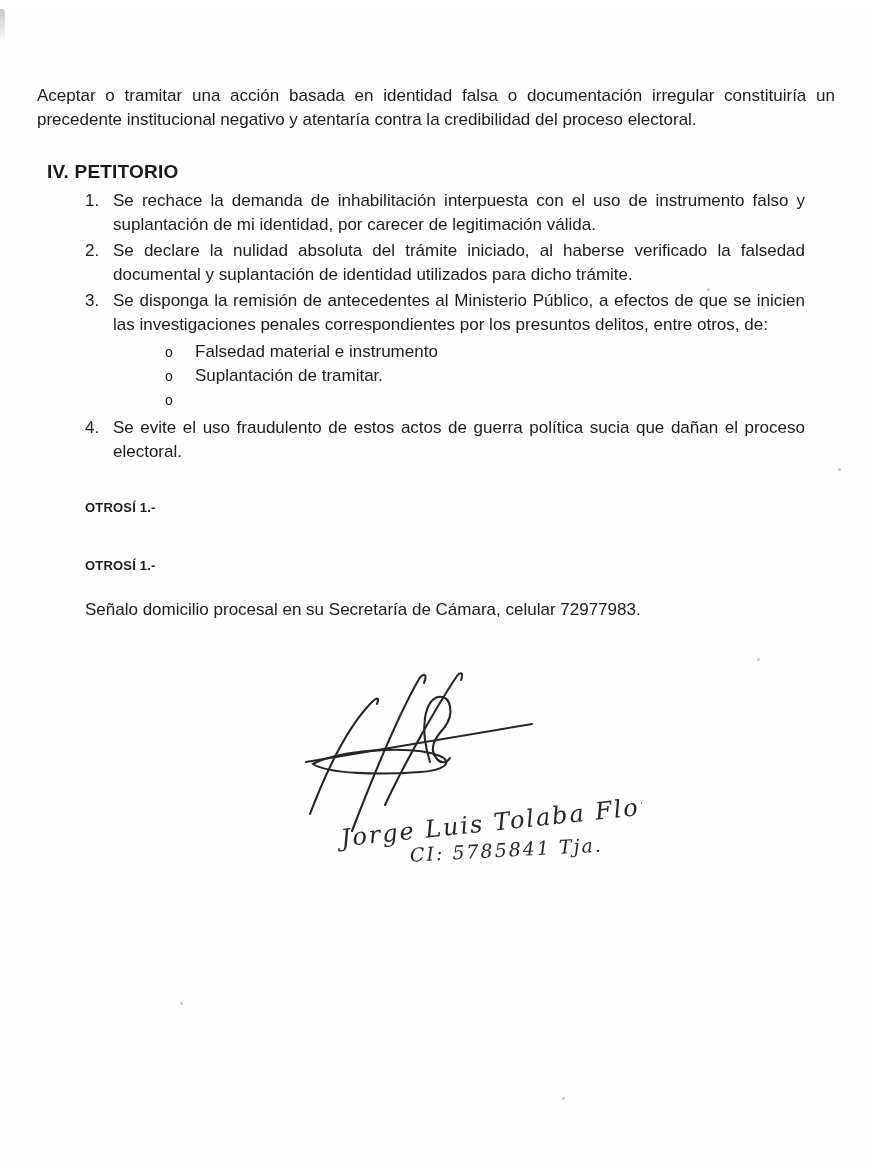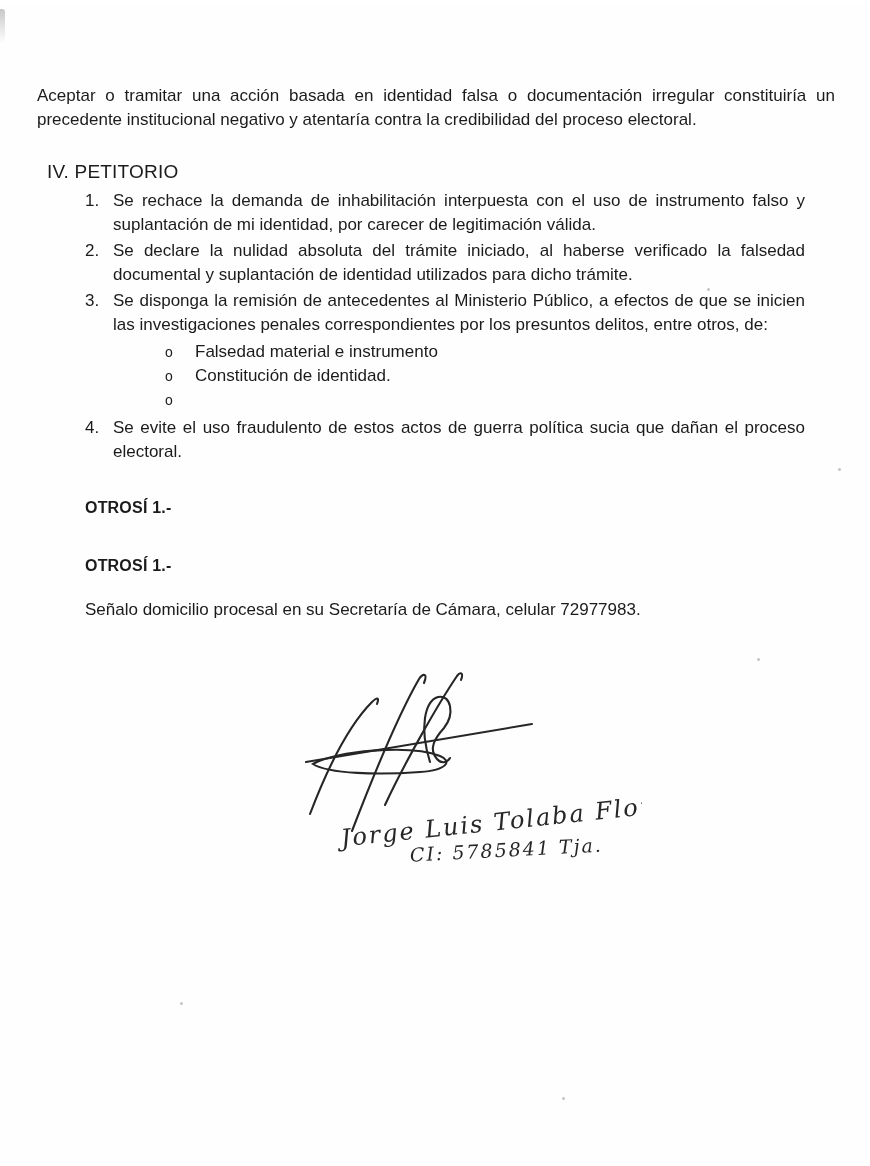--- a/index.html
+++ b/index.html
@@ -35,21 +35,21 @@
     border-radius: 50%;
     background: #a9a9a9;
     opacity: .7;
   }
   p { margin: 0; }
   .justified { text-align: justify; }
   .intro-paragraph { margin-right: 2px; }
   .section-heading {
     margin: 28px 0 0 10px;
     font-size: 19px;
-    font-weight: normal;
+    font-weight: bold;
     letter-spacing: .2px;
   }
   .petition-intro {
     margin: 30px 2px 0 10px;
   }
   .petition-list {
     margin: 5px 0 0 48px;
   }
   .petition-item {
     display: flex;
@@ -69,21 +69,21 @@
     line-height: 23px;
   }
   .sub-item { display: flex; }
   .sub-item .marker {
     flex: 0 0 30px;
     font-size: 14px;
     padding-top: 1px;
   }
   .otrosi-heading {
     margin: 34px 0 0 48px;
-    font-size: 16px;
+    font-size: 13px;
     font-weight: bold;
     letter-spacing: .2px;
   }
   .otrosi-heading.first { margin-top: 32px; }
   .otrosi-body {
     margin: 20px 34px 0 48px;
     text-align: justify;
   }
   .signature-block {
     margin: 42px 0 0 243px;
@@ -124,21 +124,21 @@
       <span class="num">3.</span>
       <div class="itext">
         <span>Se disponga la remisión de antecedentes al Ministerio Público, a efectos de que se inicien las investigaciones penales correspondientes por los presuntos delitos, entre otros, de:</span>
         <div class="sub-list">
           <div class="sub-item">
             <span class="marker">o</span>
             <span>Falsedad material e instrumento</span>
           </div>
           <div class="sub-item">
             <span class="marker">o</span>
-            <span>Constitución de identidad.</span>
+            <span>Suplantación de tramitar.</span>
           </div>
           <div class="sub-item">
             <span class="marker">o</span>
           </div>
         </div>
       </div>
     </div>
 
     <div class="petition-item">
       <span class="num">4.</span>

